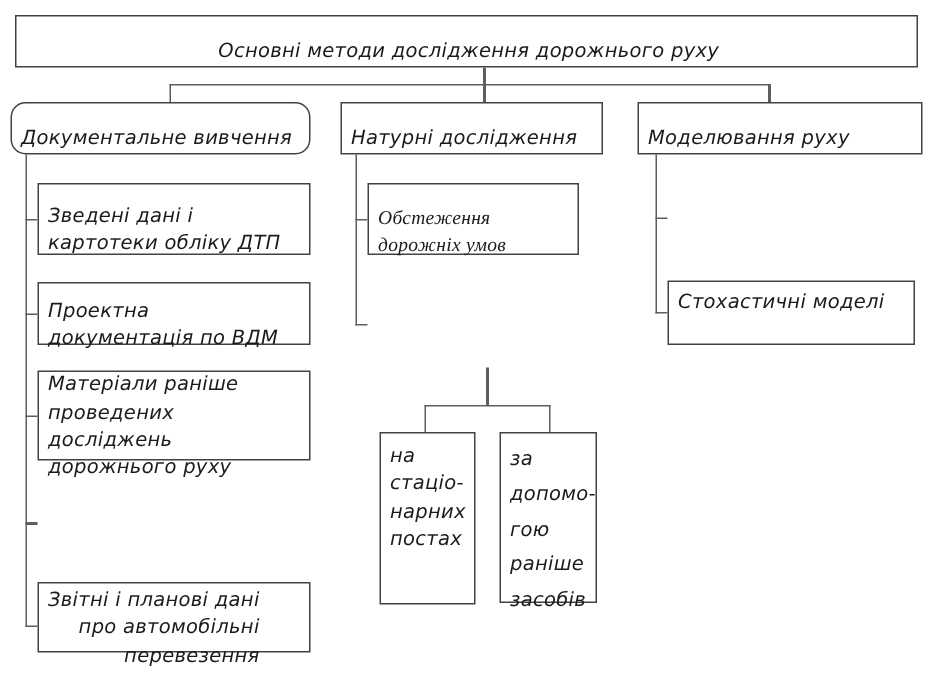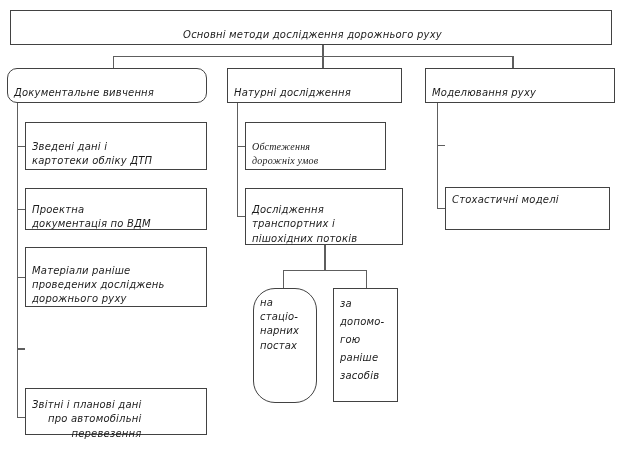--- a/index.html
+++ b/index.html
@@ -10,21 +10,21 @@
     font-family:"DejaVu Sans",sans-serif;
     font-style:italic;
     color:#1b1b1b;
     overflow:hidden;
   }
   .box{
     position:absolute;
     box-sizing:border-box;
     border:1.5px solid #424242;
     background:#ffffff;
-    font-size:10px;
+    font-size:13px;
     letter-spacing:0.2px;
     line-height:1.42;
     display:flex;
     align-items:center;
     padding:18px 3px 2px 6px;
     white-space:pre-line;
   }
   .center{justify-content:center;text-align:center;}
   .top{align-items:flex-start;padding-top:5px;}
   .ln{position:absolute;background:#5e5e5e;}
@@ -37,21 +37,21 @@
   
   .b-c10{left:25px;top:122px;width:182px;height:48px;}
   .b-c11{left:25px;top:188px;width:182px;height:42px;}
   .b-c12{left:25px;top:247px;width:182px;height:60px;}
   .b-c13{left:25px;top:325px;width:182px;height:47px;}
   .b-c14{left:25px;top:388px;width:182px;height:47px;text-align:right;}
   
   .b-c20{left:245px;top:122px;width:141px;height:48px;font-family:Liberation Serif, serif;}
   .b-c21{left:245px;top:188px;width:158px;height:57px;}
   
-  .b-s0{left:253px;top:288px;width:64px;height:115px;padding-top:7px;border-radius:22px;}
+  .b-s0{left:253px;top:288px;width:64px;height:115px;padding-top:7px;}
   .b-s1{left:333px;top:288px;width:65px;height:114px;padding-top:6px;line-height:1.8;}
   
   .b-c30{left:445px;top:122px;width:165px;height:46px;}
   .b-c31{left:445px;top:187px;width:165px;height:43px;}
 </style>
 </head>
 <body>
 
 <div id="canvas">
 
@@ -84,23 +84,20 @@
   <div class="box b-c14">Звітні і планові дані
 про автомобільні
 перевезення</div>
 
   <div class="ln" style="left:236.5px;top:103px;width:1.5px;height:114px;"></div>
   <div class="ln" style="left:237px;top:145.5px;width:8px;height:1.5px;"></div>
   <div class="ln" style="left:237px;top:215.5px;width:8px;height:1.5px;"></div>
 
   <div class="box b-c20">Обстеження
 дорожніх умов</div>
-  <div class="box b-c21">Дослідження
-транспортних і
-пішохідних потоків</div>
 
   <div class="ln" style="left:324px;top:245px;width:1.5px;height:25px;"></div>
   <div class="ln" style="left:282.5px;top:269.5px;width:84px;height:1.5px;"></div>
   <div class="ln" style="left:282.5px;top:270px;width:1.5px;height:18px;"></div>
   <div class="ln" style="left:365.5px;top:270px;width:1.5px;height:18px;"></div>
 
   <div class="box b-s0 top">на
 стаціо-
 нарних
 постах</div>

